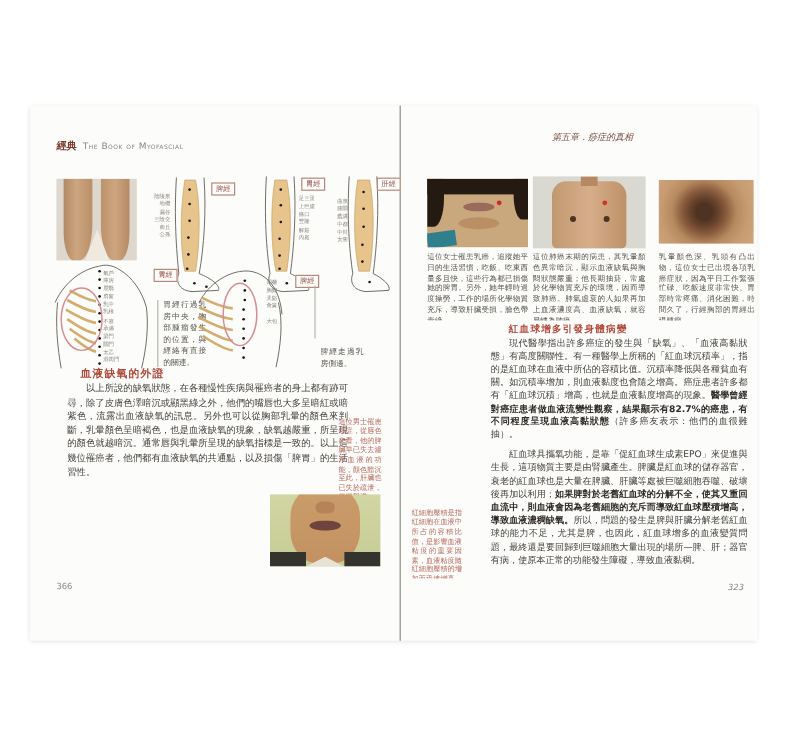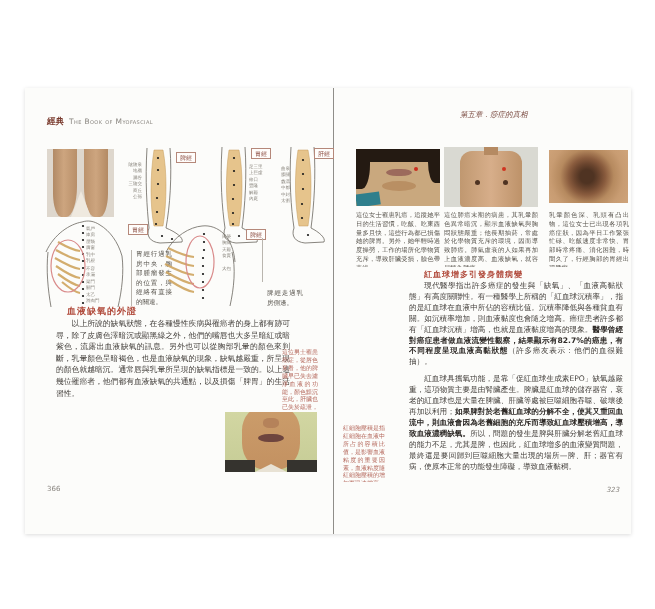--- a/index.html
+++ b/index.html
@@ -239,21 +239,21 @@
   <div class="abs photo" style="left:549px;top:150px;width:79px;height:53px;background:radial-gradient(circle at 48% 50%, #4f3322 0 14%, #6b452e 26%, #8a5c3e 38%, #b68a5f 55%, #c89c72 75%, #cfa47a 100%);"></div>
 
   <div class="abs cap" style="left:356px;top:211px;width:84px;height:56px;overflow:hidden;">這位女士罹患乳癌，追蹤她平日的生活習慣，吃飯、吃東西量多且快，這些行為都已損傷她的脾胃。另外，她年輕時過度操勞，工作的場所化學物質充斥，導致肝臟受損，臉色帶青綠。</div>
   <div class="abs cap" style="left:444px;top:211px;width:94px;height:56px;overflow:hidden;">這位肺癌末期的病患，其乳暈顏色異常暗沉，顯示血液缺氧與胸悶狀態嚴重；他長期抽菸，常處於化學物質充斥的環境，因而導致肺癌。肺氣虛衰的人如果再加上血液濃度高、血液缺氧，就容易轉為肺癌。</div>
   <div class="abs cap" style="left:549px;top:211px;width:80px;height:56px;overflow:hidden;">乳暈顏色深、乳頭有凸出物，這位女士已出現各項乳癌症狀，因為平日工作緊張忙碌、吃飯速度非常快、胃部時常疼痛、消化困難，時間久了，行經胸部的胃經出現腫瘤。</div>
 
   <div class="abs heading-red" style="left:424px;top:269px;font-size:8px;">紅血球增多引發身體病變</div>
 
   <div class="abs bodytext" style="left:409px;top:281px;width:214px;height:196px;overflow:hidden;font-size:7.6px;line-height:10.9px;">
     <p style="margin-bottom:6px;"><span>現代醫學指出許多癌症的發生與「缺氧」、「血液高黏狀態」有高度關聯性。有一種醫學上所稱的「紅血球沉積率」，指的是紅血球在血液中所佔的容積比值。沉積率降低與各種貧血有關。如沉積率增加，則血液黏度也會隨之增高。癌症患者許多都有「紅血球沉積」增高，也就是血液黏度增高的現象。</span><b>醫學曾經對癌症患者做血液流變性觀察，結果顯示有82.7%的癌患，有不同程度呈現血液高黏狀態</b><span>（許多癌友表示：他們的血很難抽）。</span></p>
-    <p style="margin-bottom:6px;"><span>紅血球具攜氧功能，是靠「促紅血球生成素EPO」缺氧越嚴重，這項物質主要是由腎臟產生。脾臟是紅血球的儲存器官，衰老的紅血球也是大量在脾臟、肝臟等處被巨噬細胞吞噬、破壞後再加以利用；</span><b>如果脾對於老舊紅血球的分解不全，使其又重回血流中，則血液會因為老舊細胞的充斥而導致紅血球壓積增高，導致血液濃稠缺氧。</b><span>所以，問題的發生是脾與肝臟分解老舊紅血球的能力不足，尤其是脾，也因此，紅血球增多的血液變質問題，最終還是要回歸到巨噬細胞大量出現的場所—脾、肝；器官有病，使原本正常的功能發生障礙，導致血液黏稠。</span></p>
+    <p style="margin-bottom:6px;"><span>紅血球具攜氧功能，是靠「促紅血球生成素EPO」來促進與生長，這項物質主要是由腎臟產生。脾臟是紅血球的儲存器官，衰老的紅血球也是大量在脾臟、肝臟等處被巨噬細胞吞噬、破壞後再加以利用；</span><b>如果脾對於老舊紅血球的分解不全，使其又重回血流中，則血液會因為老舊細胞的充斥而導致紅血球壓積增高，導致血液濃稠缺氧。</b><span>所以，問題的發生是脾與肝臟分解老舊紅血球的能力不足，尤其是脾，也因此，紅血球增多的血液變質問題，最終還是要回歸到巨噬細胞大量出現的場所—脾、肝；器官有病，使原本正常的功能發生障礙，導致血液黏稠。</span></p>
 
   </div>
 
   <div class="abs mnote" style="left:343px;top:424px;width:42px;height:58px;overflow:hidden;">紅細胞壓積是指紅細胞在血液中所占的容積比值，是影響血液粘度的重要因素，血液粘度隨紅細胞壓積的增加而迅速增高。</div>
 
   <div class="abs pagenum" style="left:598px;top:486px;width:22px;text-align:right;font-style:italic;">323</div>
 
 </div>
 
 </body></html>

